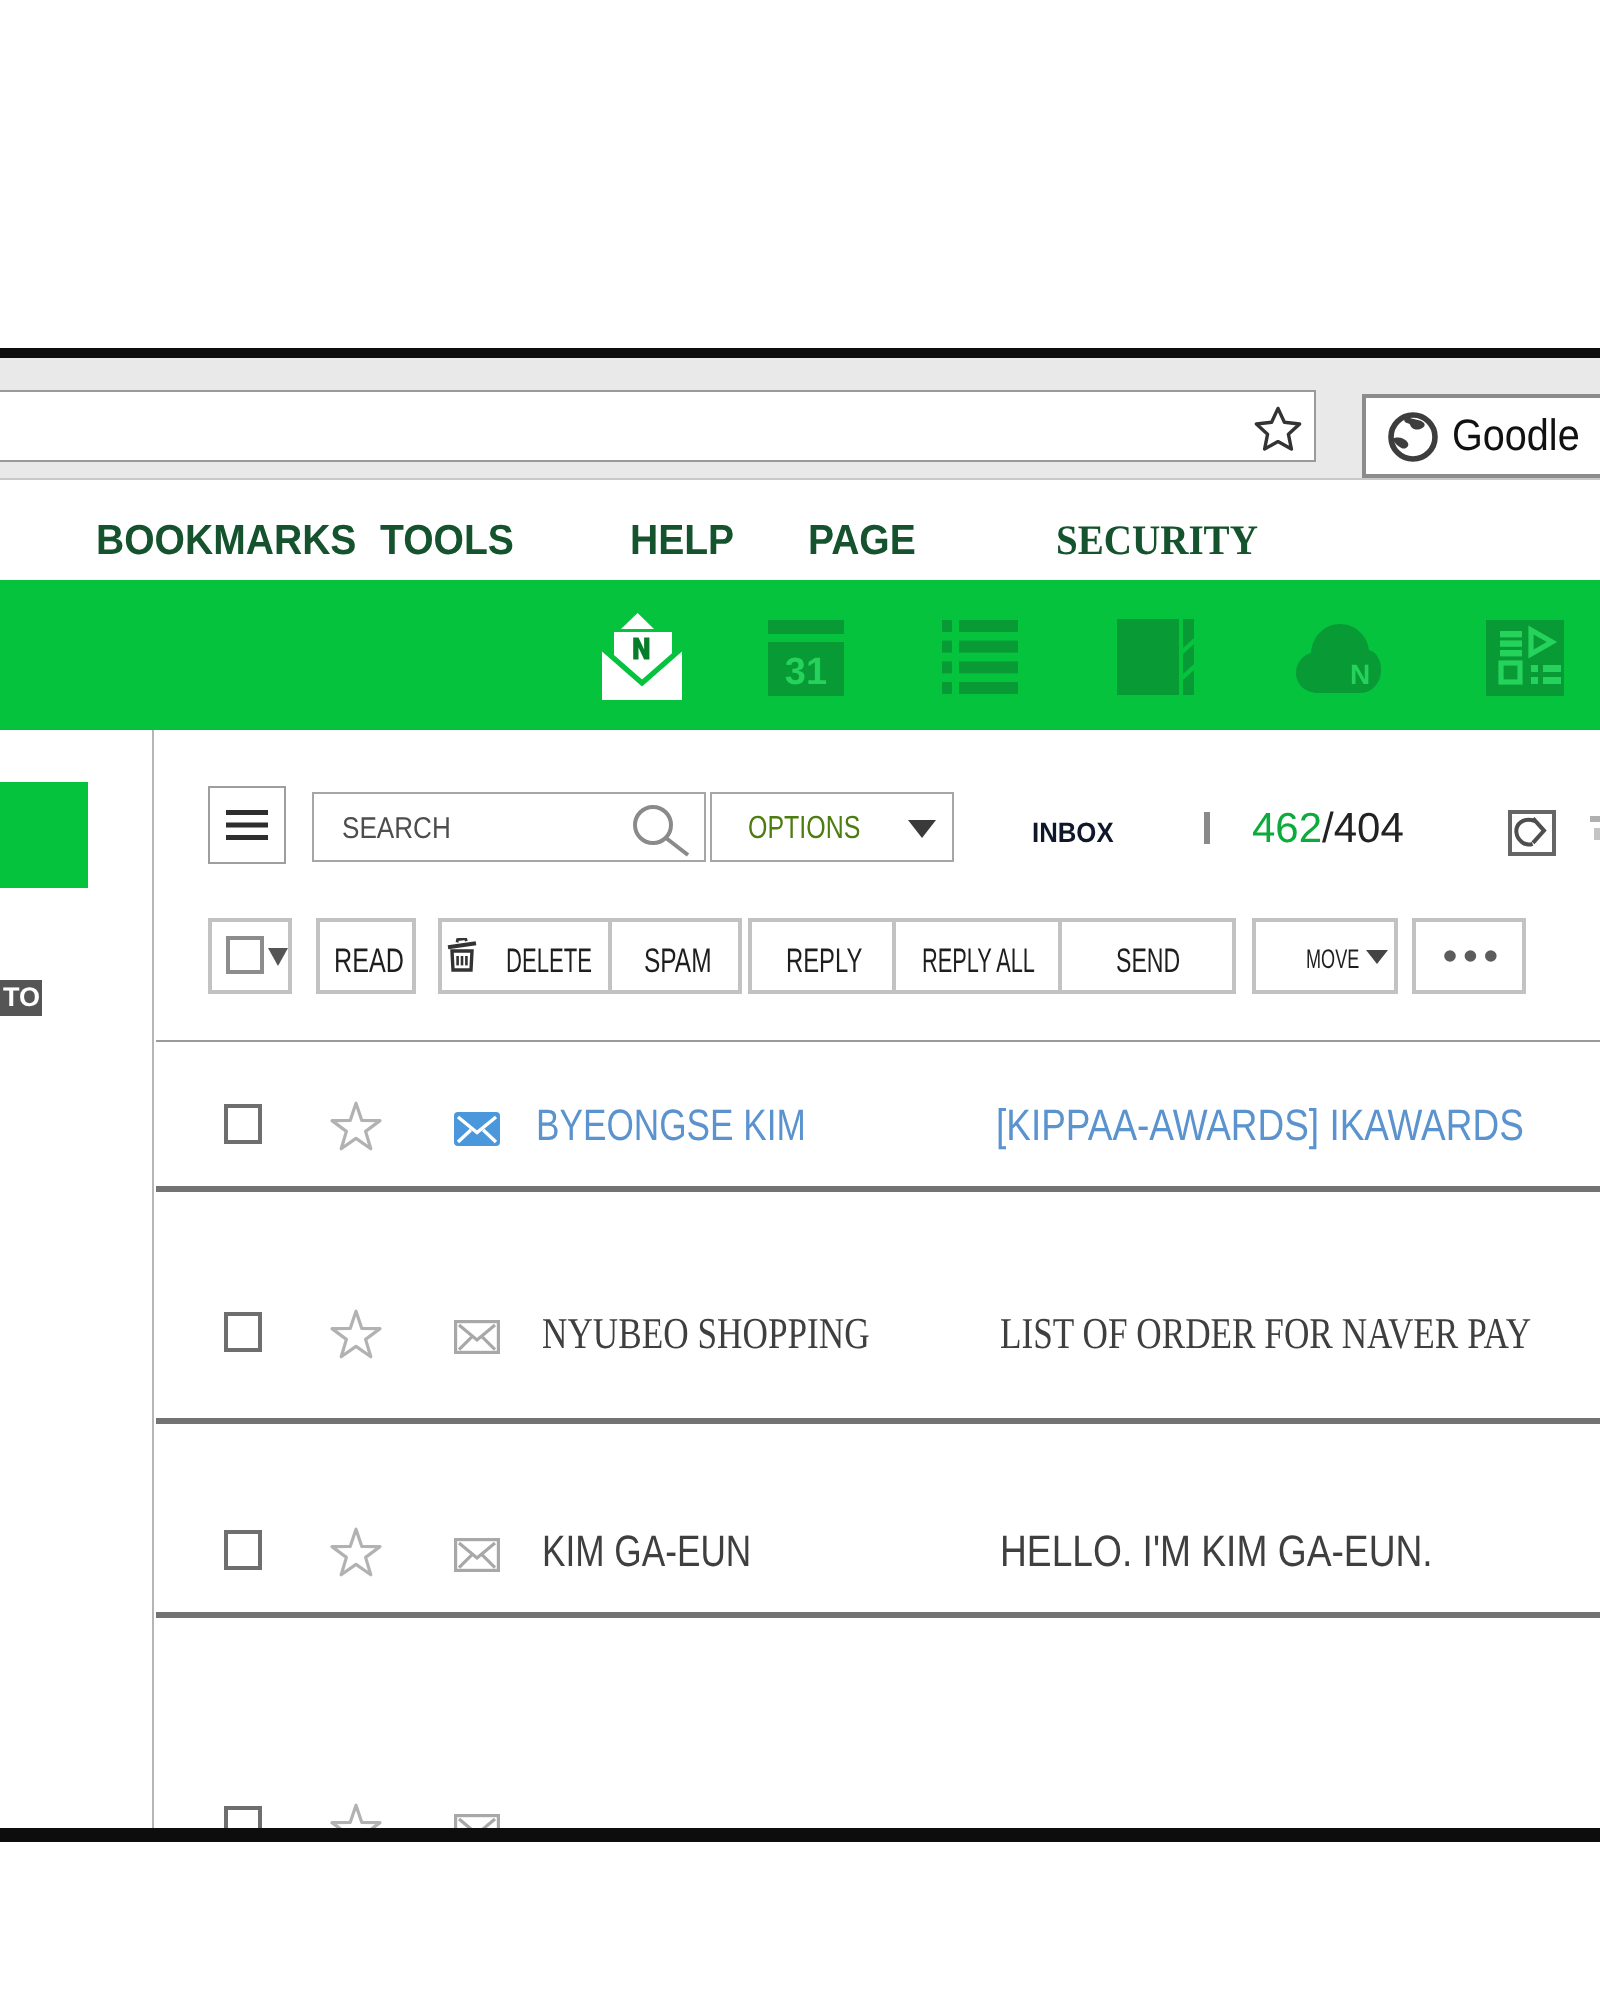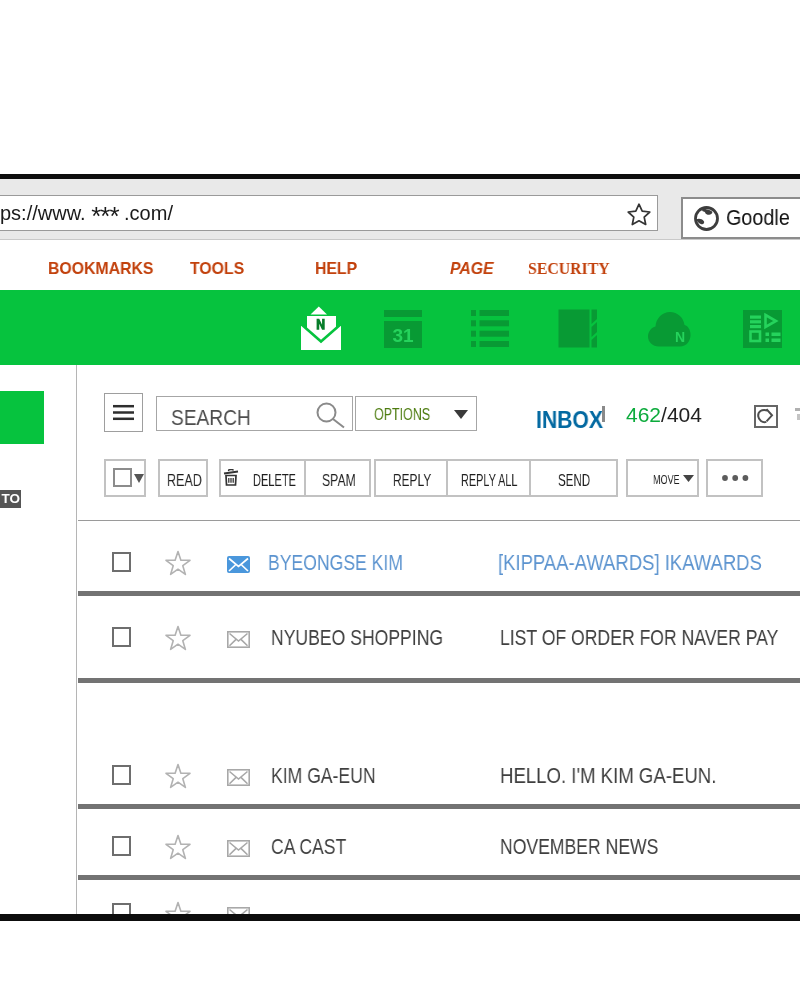--- a/index.html
+++ b/index.html
@@ -1,55 +1,54 @@
 <!DOCTYPE html>
 <html><head>
 <meta charset="utf-8">
 <style>
 * { margin:0; padding:0; box-sizing:border-box; }
 html,body { width:800px; height:1000px; background:#fff; font-family:"Liberation Sans", sans-serif; overflow:hidden; }
 #page { position:relative; width:800px; height:1000px; background:#fff; overflow:hidden; }
 .abs { position:absolute; }
 .sx { display:inline-block; transform-origin:0 50%; white-space:nowrap; will-change:transform; }
-.menu { position:absolute; font-size:17px; font-weight:bold; color:#c2410c; line-height:1; }
+.menu { position:absolute; font-size:21px; font-weight:bold; color:#14532d; line-height:1; }
 .btn { position:absolute; top:459px; height:38px; border:2px solid #c2c2c2; background:#fff; }
 .btxt { position:absolute; font-size:17px; color:#1e1e1e; line-height:1; top:472px; }
-.row { position:absolute; left:78px; width:722px; border-bottom:5px solid #737373; background:#fff; }
+.row { position:absolute; left:78px; width:722px; border-bottom:3px solid #737373; background:#fff; }
 .cb { position:absolute; left:34px; width:19px; height:20px; border:2px solid #6e6e6e; background:#fff; }
 .sender { position:absolute; left:190px; font-size:22px; color:#3f3f3f; line-height:1; }
 .subject { position:absolute; left:421px; font-size:22px; color:#3f3f3f; line-height:1; }
 .bluetxt { color:#5b93cf; }
 </style>
 </head>
 <body>
 <div id="page">
 
   <div class="abs" style="left:0;top:174px;width:800px;height:5px;background:#0d0d0d;"></div>
 
   <div class="abs" style="left:0;top:179px;width:800px;height:61px;background:#e9e9e9;border-bottom:1px solid #c9c9c9;"></div>
 
   <div class="abs" style="left:-12px;top:195px;width:670px;height:36px;background:#fff;border:1px solid #9a9a9a;"></div>
-  <div class="abs" style="left:0px;top:195px;width:650px;height:36px;line-height:36px;font-size:20px;color:#1a1a1a;will-change:transform;">ps://www.&nbsp;<span style="font-size:26px;letter-spacing:-1px;vertical-align:-5px;">***</span>&nbsp;.com/</div>
 
   <svg class="abs" style="left:626px;top:202px;" width="26" height="25" viewBox="0 0 26 25">
     <path d="M13 2.2 L16.2 9.1 L23.8 10 L18.2 15.1 L19.7 22.5 L13 18.8 L6.3 22.5 L7.8 15.1 L2.2 10 L9.8 9.1 Z" fill="#fff" stroke="#333" stroke-width="1.7" stroke-linejoin="round"></path>
   </svg>
 
   <div class="abs" style="left:681px;top:197px;width:125px;height:42px;background:#fff;border:2px solid #8c8c8c;"></div>
   <svg class="abs" style="left:694px;top:206px;" width="25" height="25" viewBox="0 0 25 25">
     <circle cx="12.5" cy="12.5" r="11" fill="#fff" stroke="#3d3d3d" stroke-width="2.8"></circle>
     <path d="M9.5 2.5 C13.5 4 16 3.5 18 5.5 C19.5 7.5 15.5 9.5 13 8.5 C10.5 7.5 12 6 9.5 5.5 C7.5 5 8 3 9.5 2.5 Z" fill="#3d3d3d"></path>
     <path d="M2.2 13.5 C4.7 12 8.2 13 9.7 15 C11.2 17 8.7 19 6.7 18 C4.7 17 3.2 15.5 2.2 13.5 Z" fill="#3d3d3d"></path>
   </svg>
   <div class="abs" style="left:726px;top:203px;font-size:22px;line-height:30px;color:#111;"><span class="sx" style="transform:scaleX(0.9);">Goodle</span></div>
 
   <div class="menu" style="left:48px;top:260px;"><span class="sx" style="transform:scaleX(0.93);">BOOKMARKS</span></div>
   <div class="menu" style="left:190px;top:260px;"><span class="sx" style="transform:scaleX(0.93);">TOOLS</span></div>
   <div class="menu" style="left:315px;top:260px;"><span class="sx" style="transform:scaleX(0.93);">HELP</span></div>
-  <div class="menu" style="left:450px;top:260px;font-style:italic;"><span class="sx" style="transform:scaleX(0.93);">PAGE</span></div>
+  <div class="menu" style="left:404px;top:260px;"><span class="sx" style="transform:scaleX(0.93);">PAGE</span></div>
   <div class="menu" style="left:528px;top:260px;font-family:Liberation Serif, serif;"><span class="sx" style="transform:scaleX(0.93);">SECURITY</span></div>
 
   <div class="abs" style="left:0;top:290px;width:800px;height:75px;background:#06c33e;"></div>
 
   <svg class="abs" style="left:298px;top:304px;" width="46" height="48" viewBox="0 0 46 48">
     <path d="M12.5 10.5 L20.8 2.5 L29 10.5 Z" fill="#fff"></path>
     <rect x="9" y="12" width="29" height="26" fill="#fff"></rect>
     <g transform="translate(18.6,14.8) scale(0.78)">
         <path d="M0 14 L0 0 L3.4 0 L7 7.6 L7 0 L10.4 0 L10.4 14 L7 14 L3.4 6.4 L3.4 14 Z" fill="#077d2a"></path>
       </g>
@@ -105,31 +104,31 @@
   <div class="abs" style="left:104px;top:393px;width:39px;height:39px;border:1.5px solid #9e9e9e;background:#fff;"></div>
   <svg class="abs" style="left:113px;top:404px;" width="21" height="17" viewBox="0 0 21 17">
     <g stroke="#2e2e2e" stroke-width="2.5">
         <line x1="0" y1="2.2" x2="21" y2="2.2"></line>
         <line x1="0" y1="8.5" x2="21" y2="8.5"></line>
         <line x1="0" y1="14.8" x2="21" y2="14.8"></line>
       </g>
   </svg>
   <div class="abs" style="left:156px;top:396px;width:197px;height:35px;border:1.5px solid #a6a6a6;background:#fff;"></div>
   <div class="abs" style="left:355px;top:396px;width:122px;height:35px;border:1.5px solid #a6a6a6;background:#fff;"></div>
-  <div class="abs" style="left:171px;top:407px;font-size:22px;line-height:1;color:#4d4d4d;"><span class="sx" style="transform:scaleX(0.87);">SEARCH</span></div>
+  <div class="abs" style="left:171px;top:407px;font-size:15px;line-height:1;color:#4d4d4d;"><span class="sx" style="transform:scaleX(0.87);">SEARCH</span></div>
   <svg class="abs" style="left:316px;top:402px;" width="29" height="27" viewBox="0 0 29 27">
     <circle cx="10.5" cy="10.5" r="9" fill="none" stroke="#8a8a8a" stroke-width="2"></circle>
     <line x1="17" y1="17" x2="28" y2="25.5" stroke="#8a8a8a" stroke-width="2"></line>
   </svg>
   <div class="abs" style="left:374px;top:407px;font-size:16px;line-height:1;color:#4d7c0f;"><span class="sx" style="transform:scaleX(0.78);">OPTIONS</span></div>
   <svg class="abs" style="left:454px;top:410px;" width="14" height="9" viewBox="0 0 14 9">
       <path d="M0 0 L14 0 L7 9 Z" fill="#3a3a3a"></path>
     </svg>
 
-  <div class="abs" style="left:516px;top:409px;font-size:23px;font-weight:bold;line-height:1;color:#0369a1;margin-left:20px;"><span class="sx" style="transform:scaleX(0.92);">INBOX</span></div>
+  <div class="abs" style="left:516px;top:409px;font-size:14px;font-weight:bold;line-height:1;color:#0f172a;"><span class="sx" style="transform:scaleX(0.92);">INBOX</span></div>
   <div class="abs" style="left:602px;top:406px;width:2.5px;height:16px;background:#8a8a8a;"></div>
   <div class="abs" style="left:626px;top:404px;font-size:21px;line-height:1;color:#222;will-change:transform;"><span style="color:#0cab3c;">462</span>/404</div>
   <div class="abs" style="left:754px;top:405px;width:24px;height:23px;border:2.2px solid #666;background:#fff;"></div>
   <svg class="abs" style="left:754px;top:405px;" width="24" height="23" viewBox="0 0 24 23">
     <path d="M13.5 5.5 C7.5 3.5 3.8 7 4.2 11.2 C4.6 15 8.5 18.4 12.3 16.9" fill="none" stroke="#4e4e4e" stroke-width="2"></path>
     <path d="M12.5 4.2 L18 10.3 L12.5 16.4" fill="none" stroke="#4e4e4e" stroke-width="2"></path>
   </svg>
   <div class="abs" style="left:795px;top:408px;width:5px;height:2.5px;background:#b0b0b0;"></div>
   <div class="abs" style="left:797px;top:414px;width:3px;height:6px;background:#c4c4c4;"></div>
 
@@ -177,21 +176,21 @@
     <svg style="position:absolute;left:86px;top:28px;" width="28" height="27" viewBox="0 0 28 27">
         <path d="M14.0 1.6 L16.9 10.2 L26.0 10.3 L18.8 15.7 L21.4 24.4 L14.0 19.2 L6.6 24.4 L9.2 15.7 L2.0 10.3 L11.1 10.2 Z" fill="#fff" stroke="#b2b2b2" stroke-width="1.6" stroke-linejoin="round"></path>
       </svg>
     <svg style="position:absolute;left:149px;top:34px;" width="23" height="17" viewBox="0 0 23 17">
         <rect x="0" y="0" width="23" height="17" rx="2" fill="#4a97dc"></rect>
         <path d="M2 2.5 L11.5 10.3 L21 2.5 M2 15 L8.4 9 M21 15 L14.6 9" fill="none" stroke="#fff" stroke-width="1.7"></path>
       </svg>
     <div class="sender bluetxt" style="top:30px;left:190px;"><span class="sx" style="transform:scaleX(0.8);">BYEONGSE KIM</span></div>
     <div class="subject bluetxt" style="top:30px;left:420px;"><span class="sx" style="transform:scaleX(0.84);">[KIPPAA-AWARDS] IKAWARDS</span></div>
   </div>
-  <div class="row" style="top:601px;height:82px;">
+  <div class="row" style="top:630px;height:82px;font-family:Liberation Serif, serif;">
     <div class="cb" style="top:26px;"></div>
     <svg style="position:absolute;left:86px;top:24px;" width="28" height="27" viewBox="0 0 28 27">
         <path d="M14.0 1.6 L16.9 10.2 L26.0 10.3 L18.8 15.7 L21.4 24.4 L14.0 19.2 L6.6 24.4 L9.2 15.7 L2.0 10.3 L11.1 10.2 Z" fill="#fff" stroke="#b2b2b2" stroke-width="1.6" stroke-linejoin="round"></path>
       </svg>
     <svg style="position:absolute;left:149px;top:30px;" width="23" height="17" viewBox="0 0 23 17">
         <rect x="0.8" y="0.8" width="21.4" height="15.4" fill="#fff" stroke="#a8a8a8" stroke-width="1.6"></rect>
         <path d="M2.5 2.5 L11.5 10 L20.5 2.5 M2.5 14.8 L8.8 8.6 M20.5 14.8 L14.2 8.6" fill="none" stroke="#a8a8a8" stroke-width="1.6"></path>
       </svg>
     <div class="sender" style="top:26px;left:193px;"><span class="sx" style="transform:scaleX(0.8);">NYUBEO SHOPPING</span></div>
     <div class="subject" style="top:26px;left:422px;"><span class="sx" style="transform:scaleX(0.8);">LIST OF ORDER FOR NAVER PAY</span></div>
@@ -201,32 +200,20 @@
     <svg style="position:absolute;left:86px;top:24px;" width="28" height="27" viewBox="0 0 28 27">
         <path d="M14.0 1.6 L16.9 10.2 L26.0 10.3 L18.8 15.7 L21.4 24.4 L14.0 19.2 L6.6 24.4 L9.2 15.7 L2.0 10.3 L11.1 10.2 Z" fill="#fff" stroke="#b2b2b2" stroke-width="1.6" stroke-linejoin="round"></path>
       </svg>
     <svg style="position:absolute;left:149px;top:30px;" width="23" height="17" viewBox="0 0 23 17">
         <rect x="0.8" y="0.8" width="21.4" height="15.4" fill="#fff" stroke="#a8a8a8" stroke-width="1.6"></rect>
         <path d="M2.5 2.5 L11.5 10 L20.5 2.5 M2.5 14.8 L8.8 8.6 M20.5 14.8 L14.2 8.6" fill="none" stroke="#a8a8a8" stroke-width="1.6"></path>
       </svg>
     <div class="sender" style="top:26px;left:193px;"><span class="sx" style="transform:scaleX(0.8);">KIM GA-EUN</span></div>
     <div class="subject" style="top:26px;left:422px;"><span class="sx" style="transform:scaleX(0.845);">HELLO. I'M KIM GA-EUN.</span></div>
   </div>
-  <div class="row" style="top:810px;height:70px;">
-    <div class="cb" style="top:26px;"></div>
-    <svg style="position:absolute;left:86px;top:24px;" width="28" height="27" viewBox="0 0 28 27">
-        <path d="M14.0 1.6 L16.9 10.2 L26.0 10.3 L18.8 15.7 L21.4 24.4 L14.0 19.2 L6.6 24.4 L9.2 15.7 L2.0 10.3 L11.1 10.2 Z" fill="#fff" stroke="#b2b2b2" stroke-width="1.6" stroke-linejoin="round"></path>
-      </svg>
-    <svg style="position:absolute;left:149px;top:30px;" width="23" height="17" viewBox="0 0 23 17">
-        <rect x="0.8" y="0.8" width="21.4" height="15.4" fill="#fff" stroke="#a8a8a8" stroke-width="1.6"></rect>
-        <path d="M2.5 2.5 L11.5 10 L20.5 2.5 M2.5 14.8 L8.8 8.6 M20.5 14.8 L14.2 8.6" fill="none" stroke="#a8a8a8" stroke-width="1.6"></path>
-      </svg>
-    <div class="sender" style="top:26px;left:193px;"><span class="sx" style="transform:scaleX(0.8);">CA CAST</span></div>
-    <div class="subject" style="top:26px;left:422px;"><span class="sx" style="transform:scaleX(0.8);">NOVEMBER NEWS</span></div>
-  </div>
   <div class="row" style="top:881px;height:33px;border-bottom:none;overflow:hidden;">
     <div class="cb" style="top:22px;"></div>
     <svg style="position:absolute;left:86px;top:20px;" width="28" height="27" viewBox="0 0 28 27">
         <path d="M14.0 1.6 L16.9 10.2 L26.0 10.3 L18.8 15.7 L21.4 24.4 L14.0 19.2 L6.6 24.4 L9.2 15.7 L2.0 10.3 L11.1 10.2 Z" fill="#fff" stroke="#b2b2b2" stroke-width="1.6" stroke-linejoin="round"></path>
       </svg>
     <svg style="position:absolute;left:149px;top:26px;" width="23" height="17" viewBox="0 0 23 17">
         <rect x="0.8" y="0.8" width="21.4" height="15.4" fill="#fff" stroke="#a8a8a8" stroke-width="1.6"></rect>
         <path d="M2.5 2.5 L11.5 10 L20.5 2.5 M2.5 14.8 L8.8 8.6 M20.5 14.8 L14.2 8.6" fill="none" stroke="#a8a8a8" stroke-width="1.6"></path>
       </svg>
   </div>

